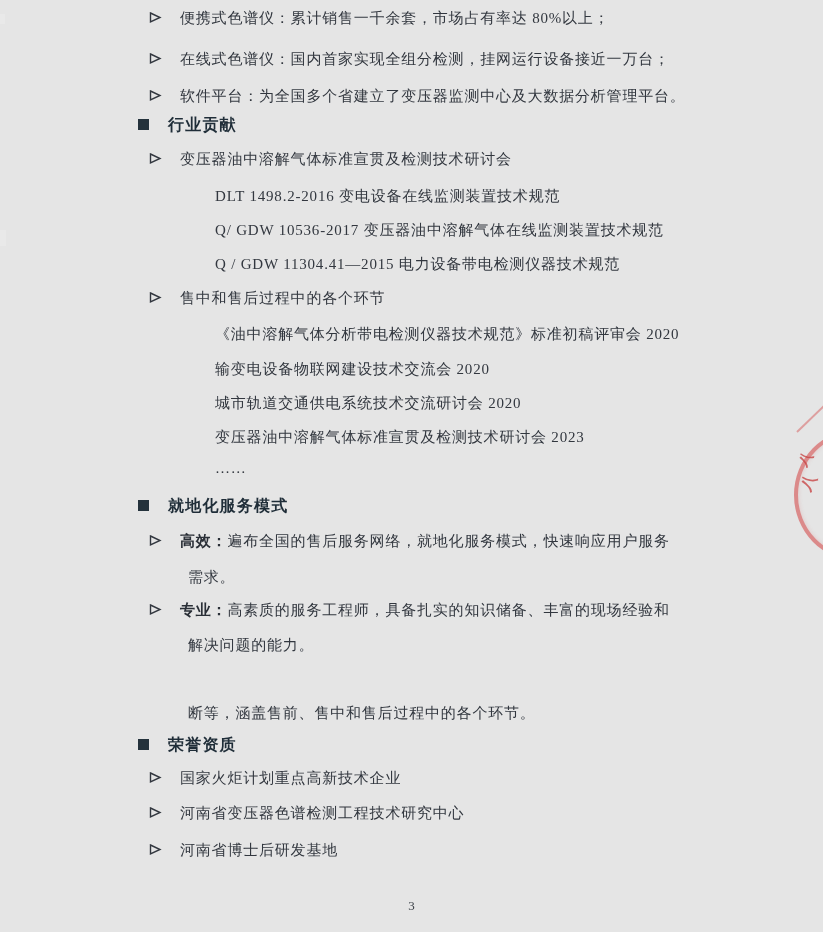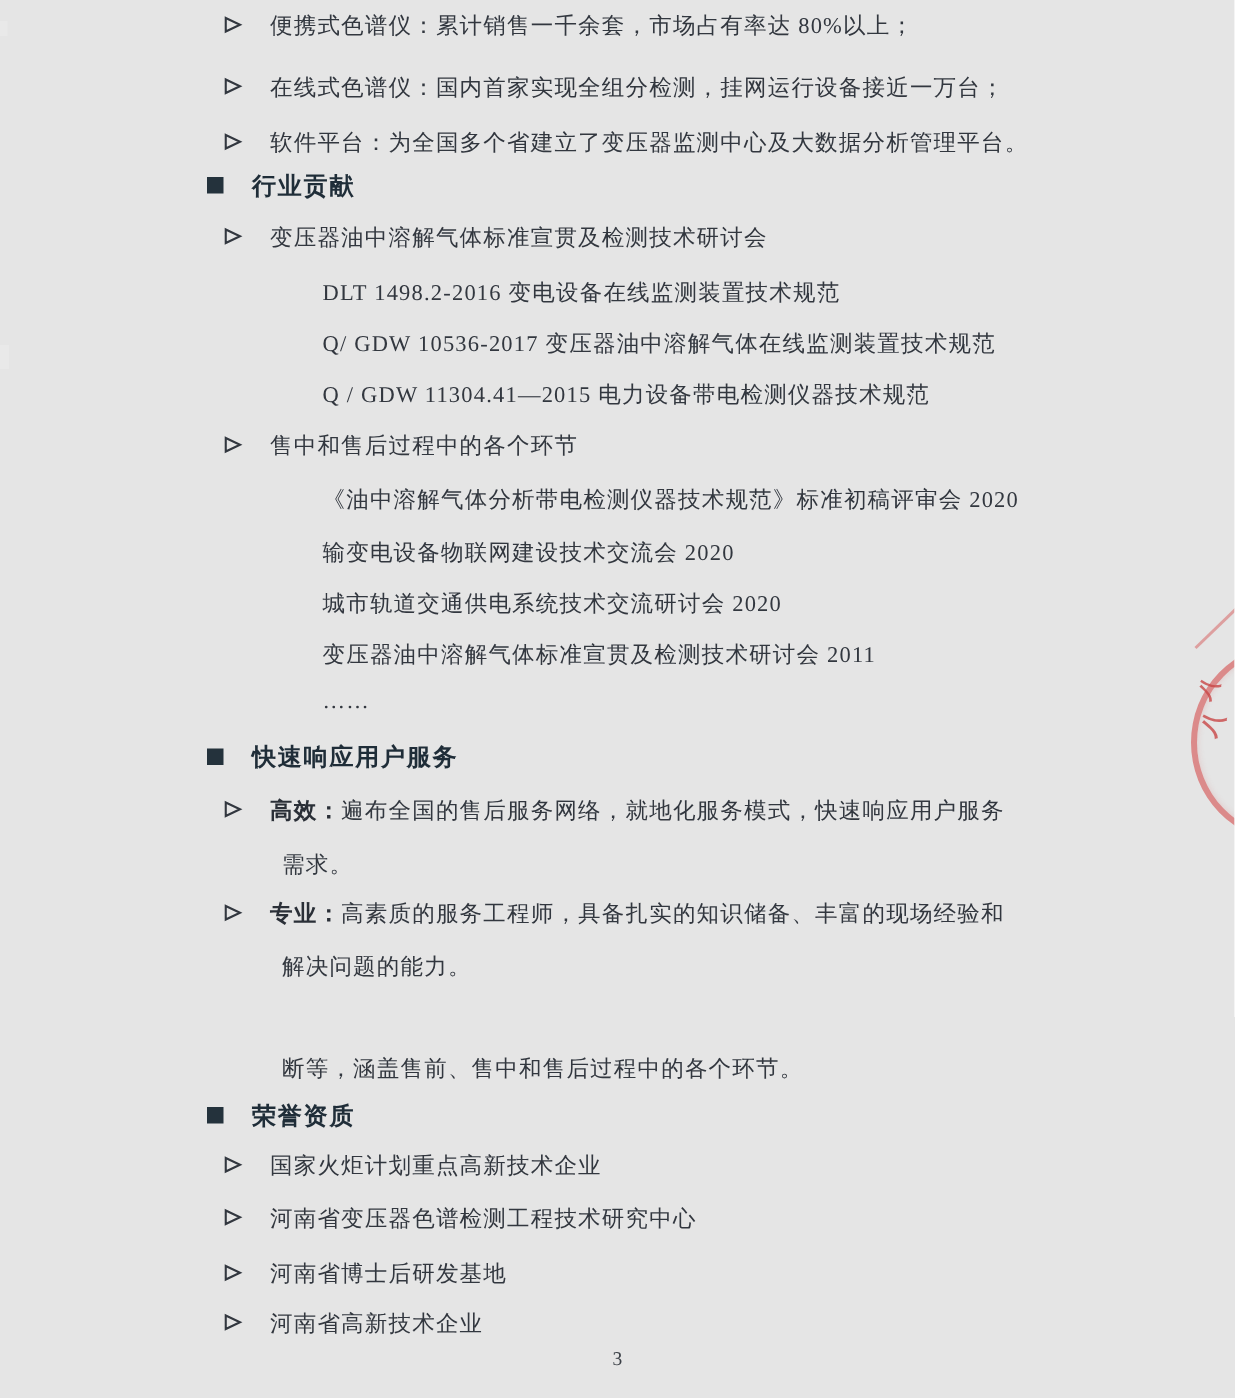--- a/index.html
+++ b/index.html
@@ -116,25 +116,25 @@
   <div class="line sub-line" style="top:220px">Q/ GDW 10536-2017 变压器油中溶解气体在线监测装置技术规范</div>
   <div class="line sub-line" style="top:254px">Q / GDW 11304.41—2015 电力设备带电检测仪器技术规范</div>
   <div class="line bullet-line" style="top:288px">
     <span class="arrow"><svg width="13" height="13" viewBox="0 0 13 13">
           <path d="M1.5 2 L11 6.5 L1.5 11 Z" fill="none" stroke="#32373f" stroke-width="1.4"></path>
         </svg></span><span class="txt">售中和售后过程中的各个环节</span>
   </div>
   <div class="line sub-line" style="top:324px">《油中溶解气体分析带电检测仪器技术规范》标准初稿评审会 2020</div>
   <div class="line sub-line" style="top:359px">输变电设备物联网建设技术交流会 2020</div>
   <div class="line sub-line" style="top:393px">城市轨道交通供电系统技术交流研讨会 2020</div>
-  <div class="line sub-line" style="top:427px">变压器油中溶解气体标准宣贯及检测技术研讨会 2011</div>
+  <div class="line sub-line" style="top:427px">变压器油中溶解气体标准宣贯及检测技术研讨会 2023</div>
   <div class="line sub-line" style="top:458px">……</div>
 
   <div class="line heading-line" style="top:496px">
-    <span class="sq"></span><span>快速响应用户服务</span>
+    <span class="sq"></span><span>就地化服务模式</span>
   </div>
   <div class="line bullet-line" style="top:531px">
     <span class="arrow"><svg width="13" height="13" viewBox="0 0 13 13">
           <path d="M1.5 2 L11 6.5 L1.5 11 Z" fill="none" stroke="#32373f" stroke-width="1.4"></path>
         </svg></span><span class="bold-label">高效：</span><span class="txt">遍布全国的售后服务网络，就地化服务模式，快速响应用户服务</span>
   </div>
   <div class="line cont-line" style="top:567px">需求。</div>
   <div class="line bullet-line" style="top:600px">
     <span class="arrow"><svg width="13" height="13" viewBox="0 0 13 13">
           <path d="M1.5 2 L11 6.5 L1.5 11 Z" fill="none" stroke="#32373f" stroke-width="1.4"></path>
@@ -154,25 +154,20 @@
   <div class="line bullet-line" style="top:840px">
     <span class="arrow"><svg width="13" height="13" viewBox="0 0 13 13">
           <path d="M1.5 2 L11 6.5 L1.5 11 Z" fill="none" stroke="#32373f" stroke-width="1.4"></path>
         </svg></span><span class="txt">河南省博士后研发基地</span>
   </div>
   <div class="line bullet-line" style="top:803px">
     <span class="arrow"><svg width="13" height="13" viewBox="0 0 13 13">
           <path d="M1.5 2 L11 6.5 L1.5 11 Z" fill="none" stroke="#32373f" stroke-width="1.4"></path>
         </svg></span><span class="txt">河南省变压器色谱检测工程技术研究中心</span>
   </div>
-  <div class="line bullet-line" style="top:873px">
-    <span class="arrow"><svg width="13" height="13" viewBox="0 0 13 13">
-          <path d="M1.5 2 L11 6.5 L1.5 11 Z" fill="none" stroke="#32373f" stroke-width="1.4"></path>
-        </svg></span><span class="txt">河南省高新技术企业</span>
-  </div>
 
   <div class="page-number" style="top:898px">3</div>
 
   <div class="stamp-line"></div>
   <div class="stamp-circle"></div>
   <span class="stamp-char c1">八</span>
   <span class="stamp-char c2">八</span>
 
   <div class="scan-artifact" style="left:0;top:230px;width:6px;height:16px;"></div>
   <div class="scan-artifact" style="left:0;top:14px;width:5px;height:10px;"></div>

